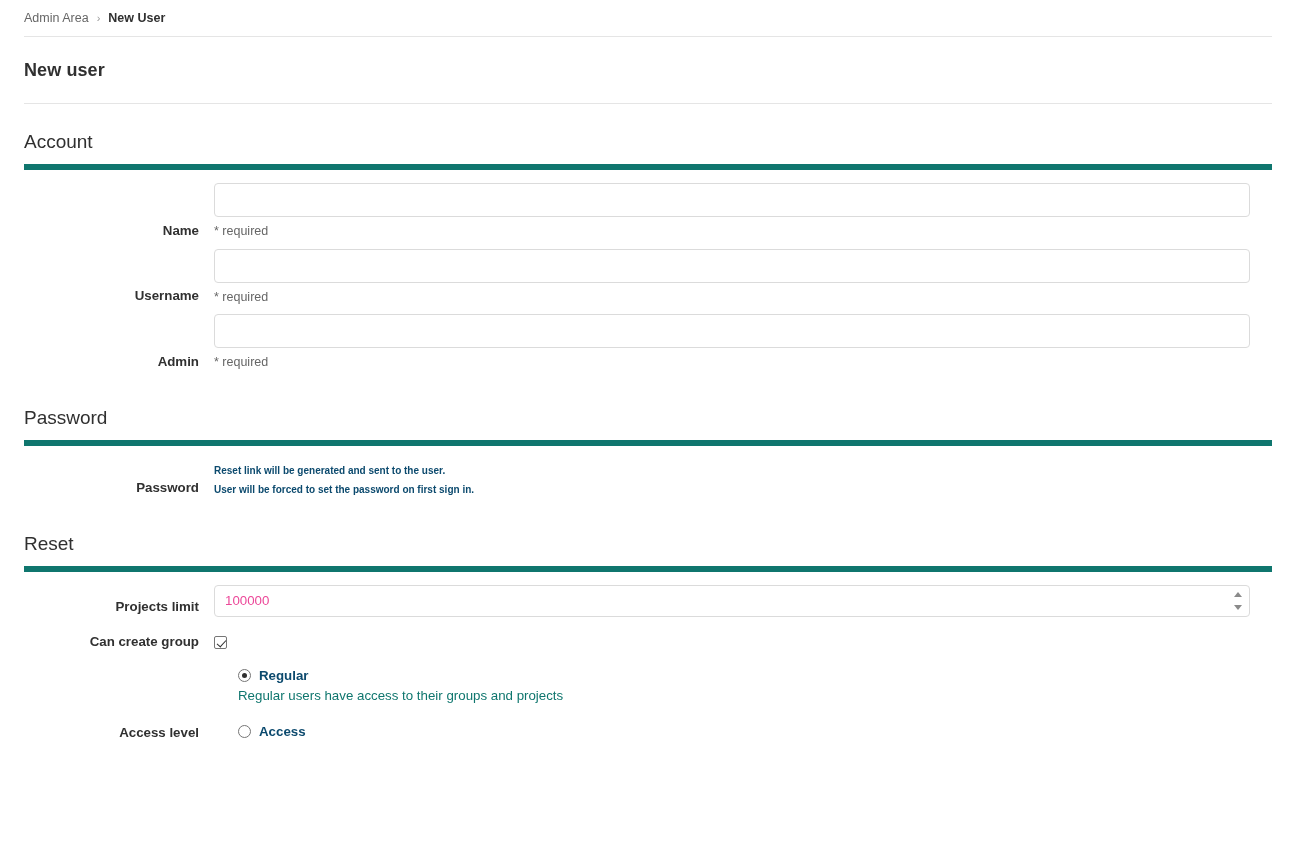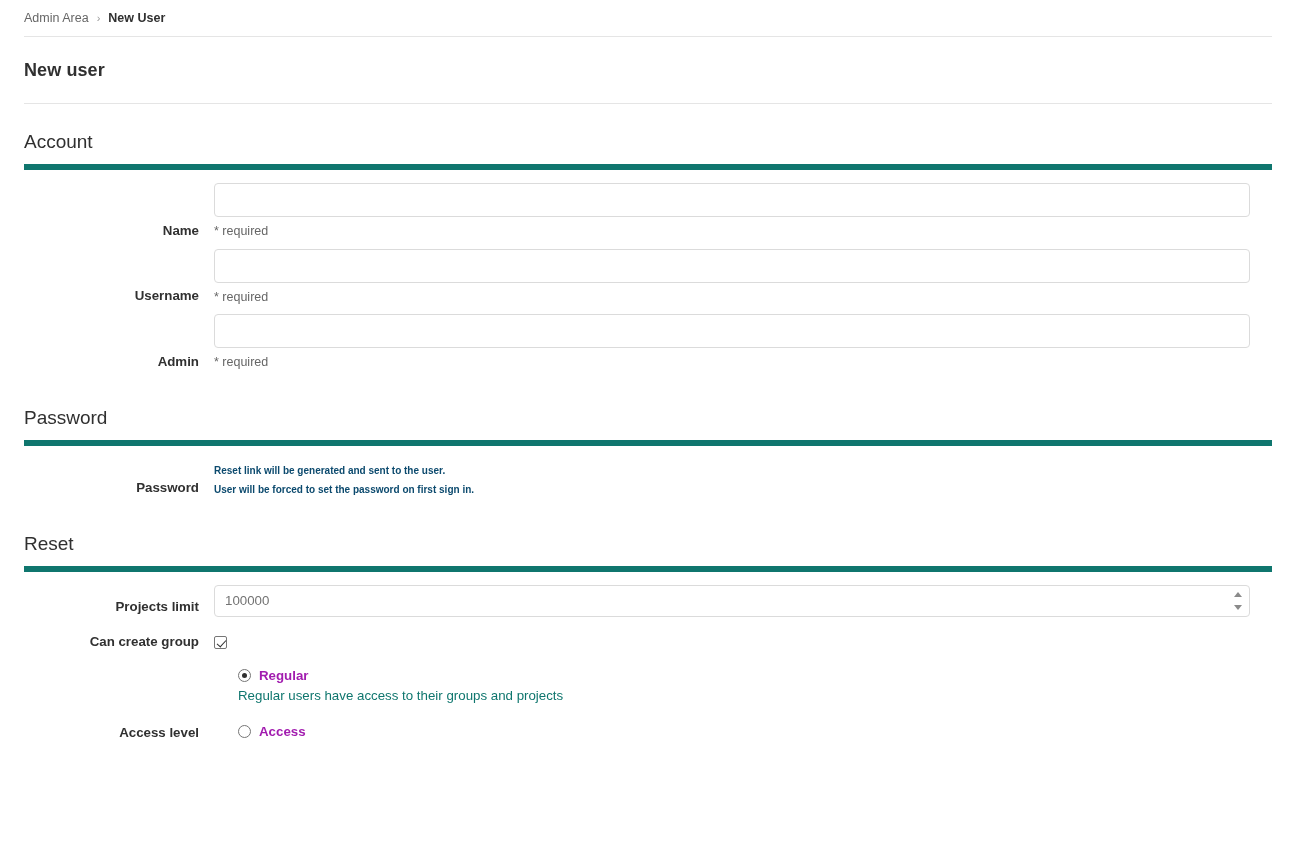--- a/index.html
+++ b/index.html
@@ -129,21 +129,21 @@
     width: 100%;
   }
   .number-input {
     width: 100%;
     height: 32px;
     border: 1px solid #dbdbdb;
     border-radius: 4px;
     padding: 5px 28px 5px 10px;
     font-size: 13.3px;
     font-family: "Liberation Sans", sans-serif;
-    color: #737373;
+    color: #ec4899;
     background: #ffffff;
     outline: none;
   }
   .spinner {
     position: absolute;
     right: 7px;
     top: 50%;
     transform: translateY(-50%);
     width: 11px;
     height: 18px;
@@ -209,21 +209,21 @@
     left: 3px;
     top: 3px;
     width: 5px;
     height: 5px;
     border-radius: 50%;
     background: #303030;
   }
   .radio-label {
     font-size: 13.3px;
     font-weight: bold;
-    color: #a21caf;
+    color: #0c4a6e;
   }
   .radio-help {
     font-size: 13.3px;
     color: #0f766e;
     margin: 4px 0 18px 0;
     line-height: 1.4;
   }
   .radio-help.last { margin-bottom: 0; }
 </style>
 </head>

